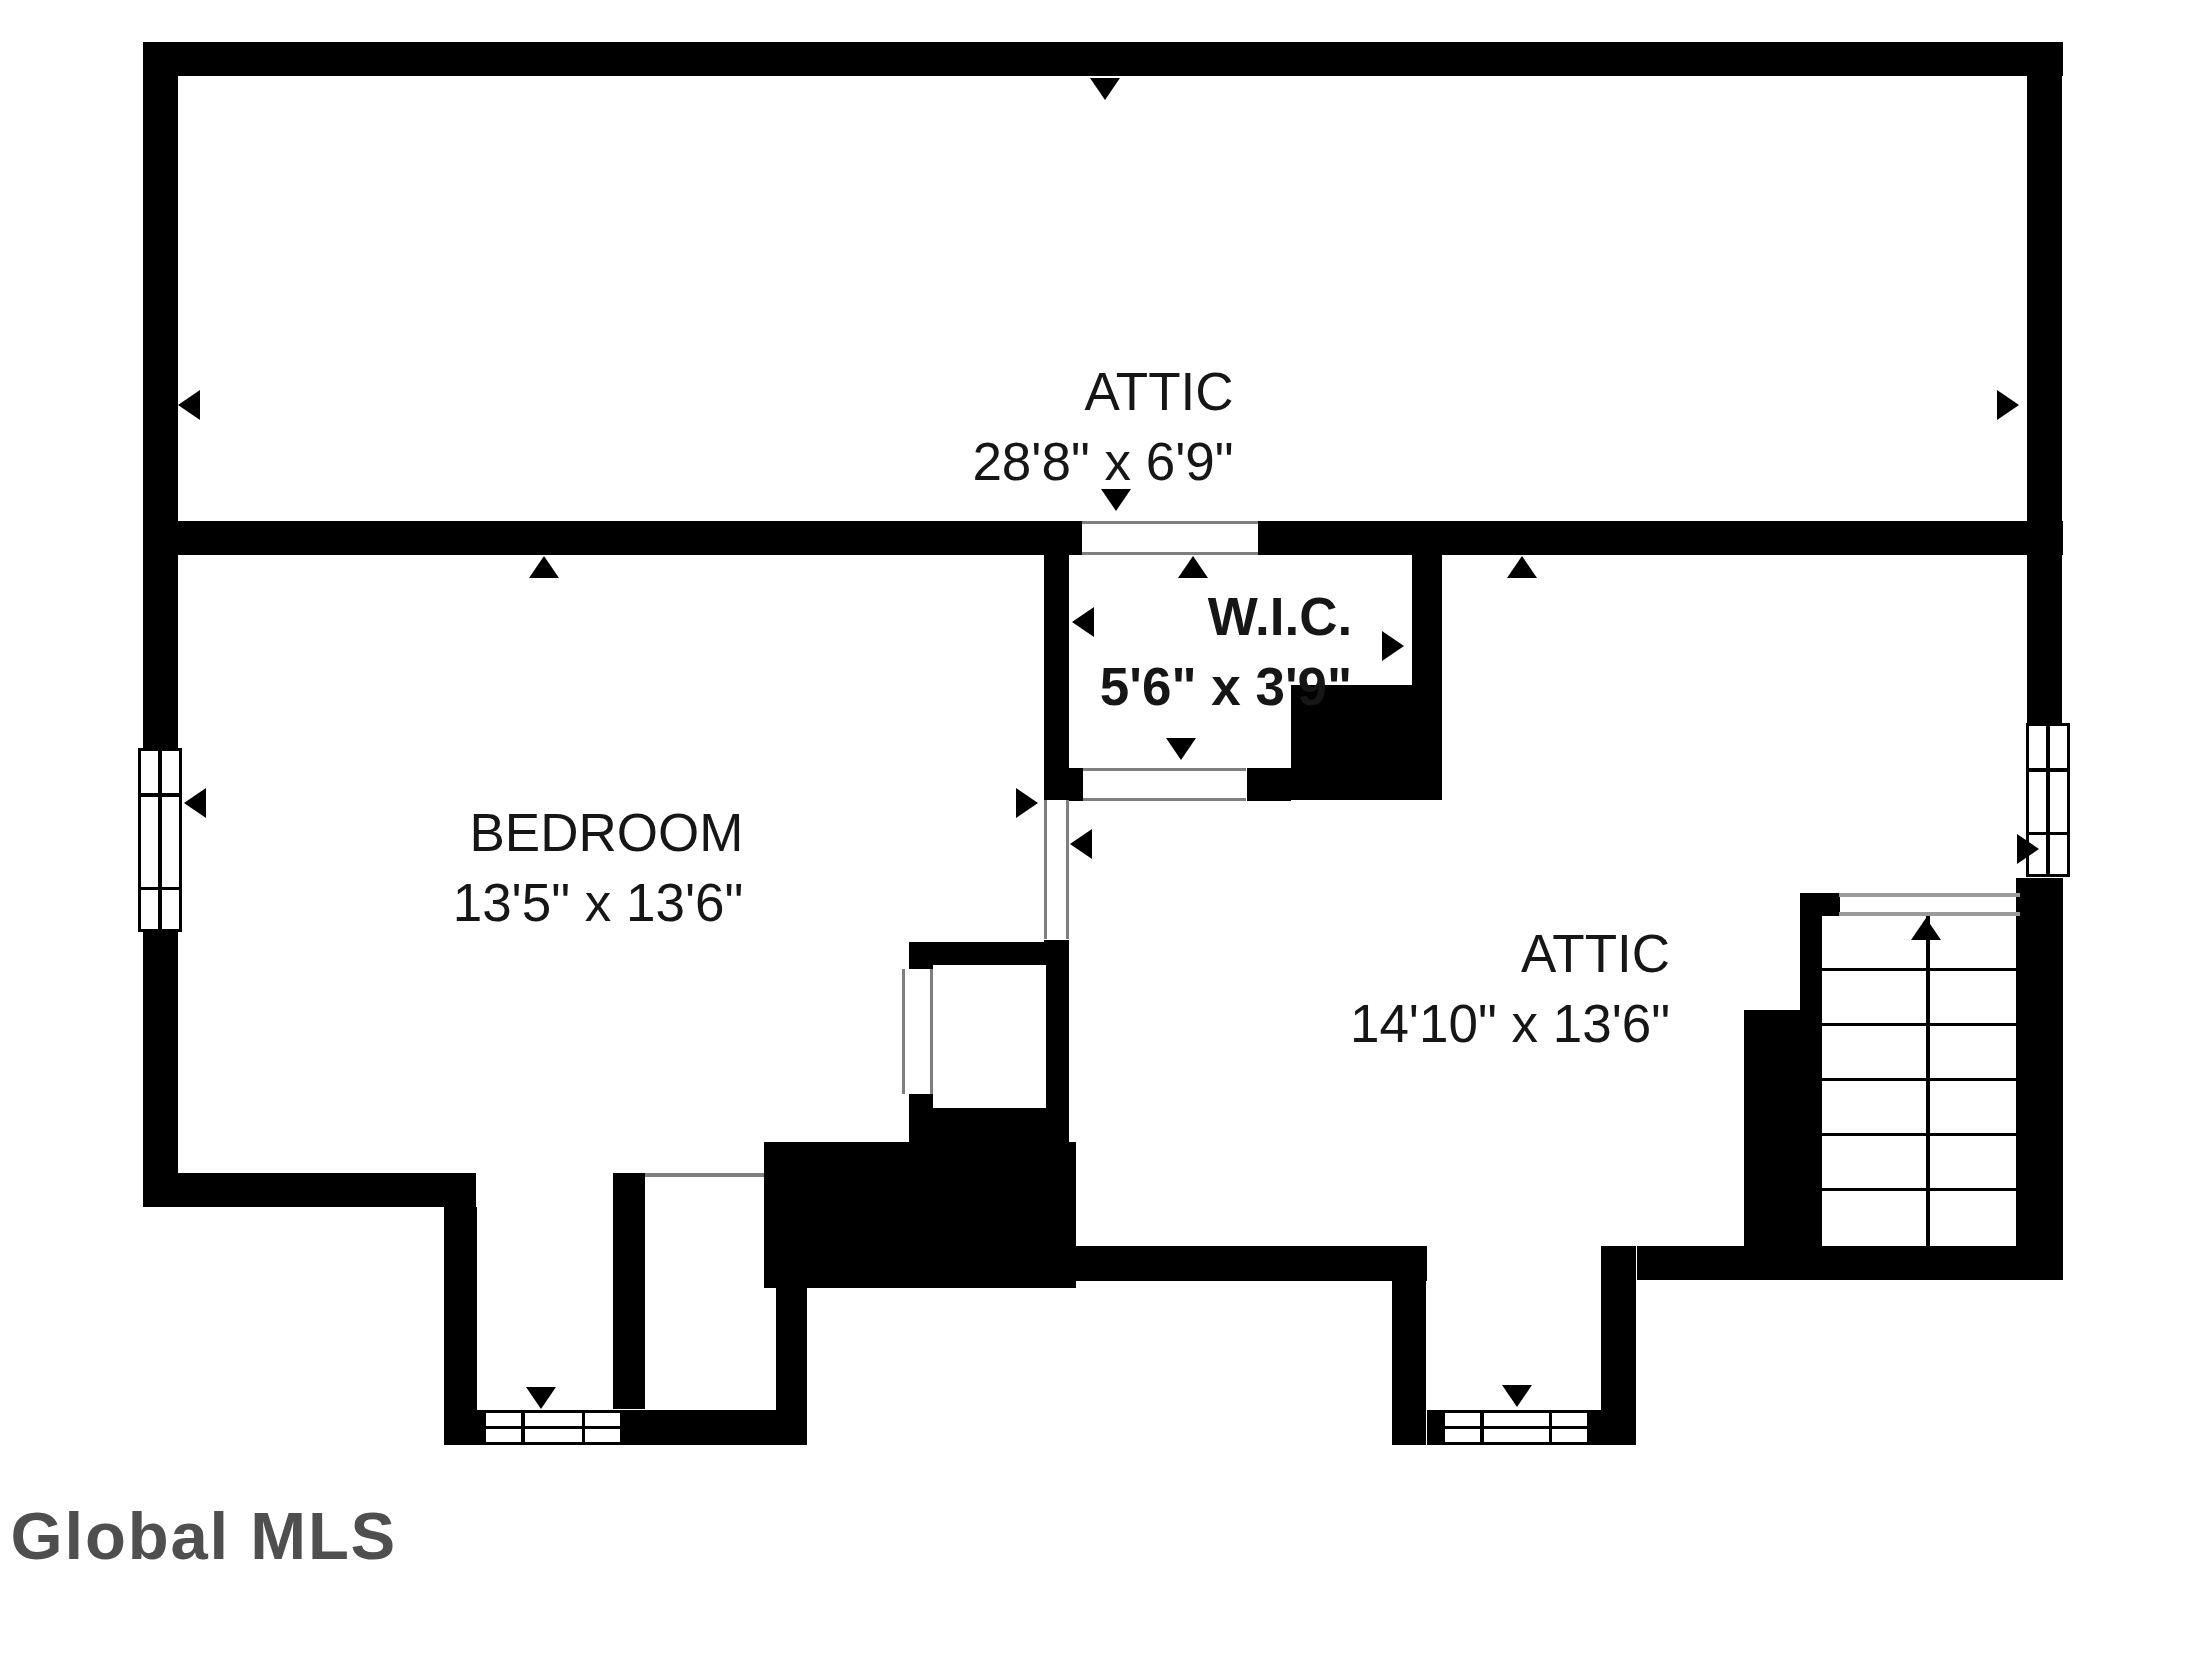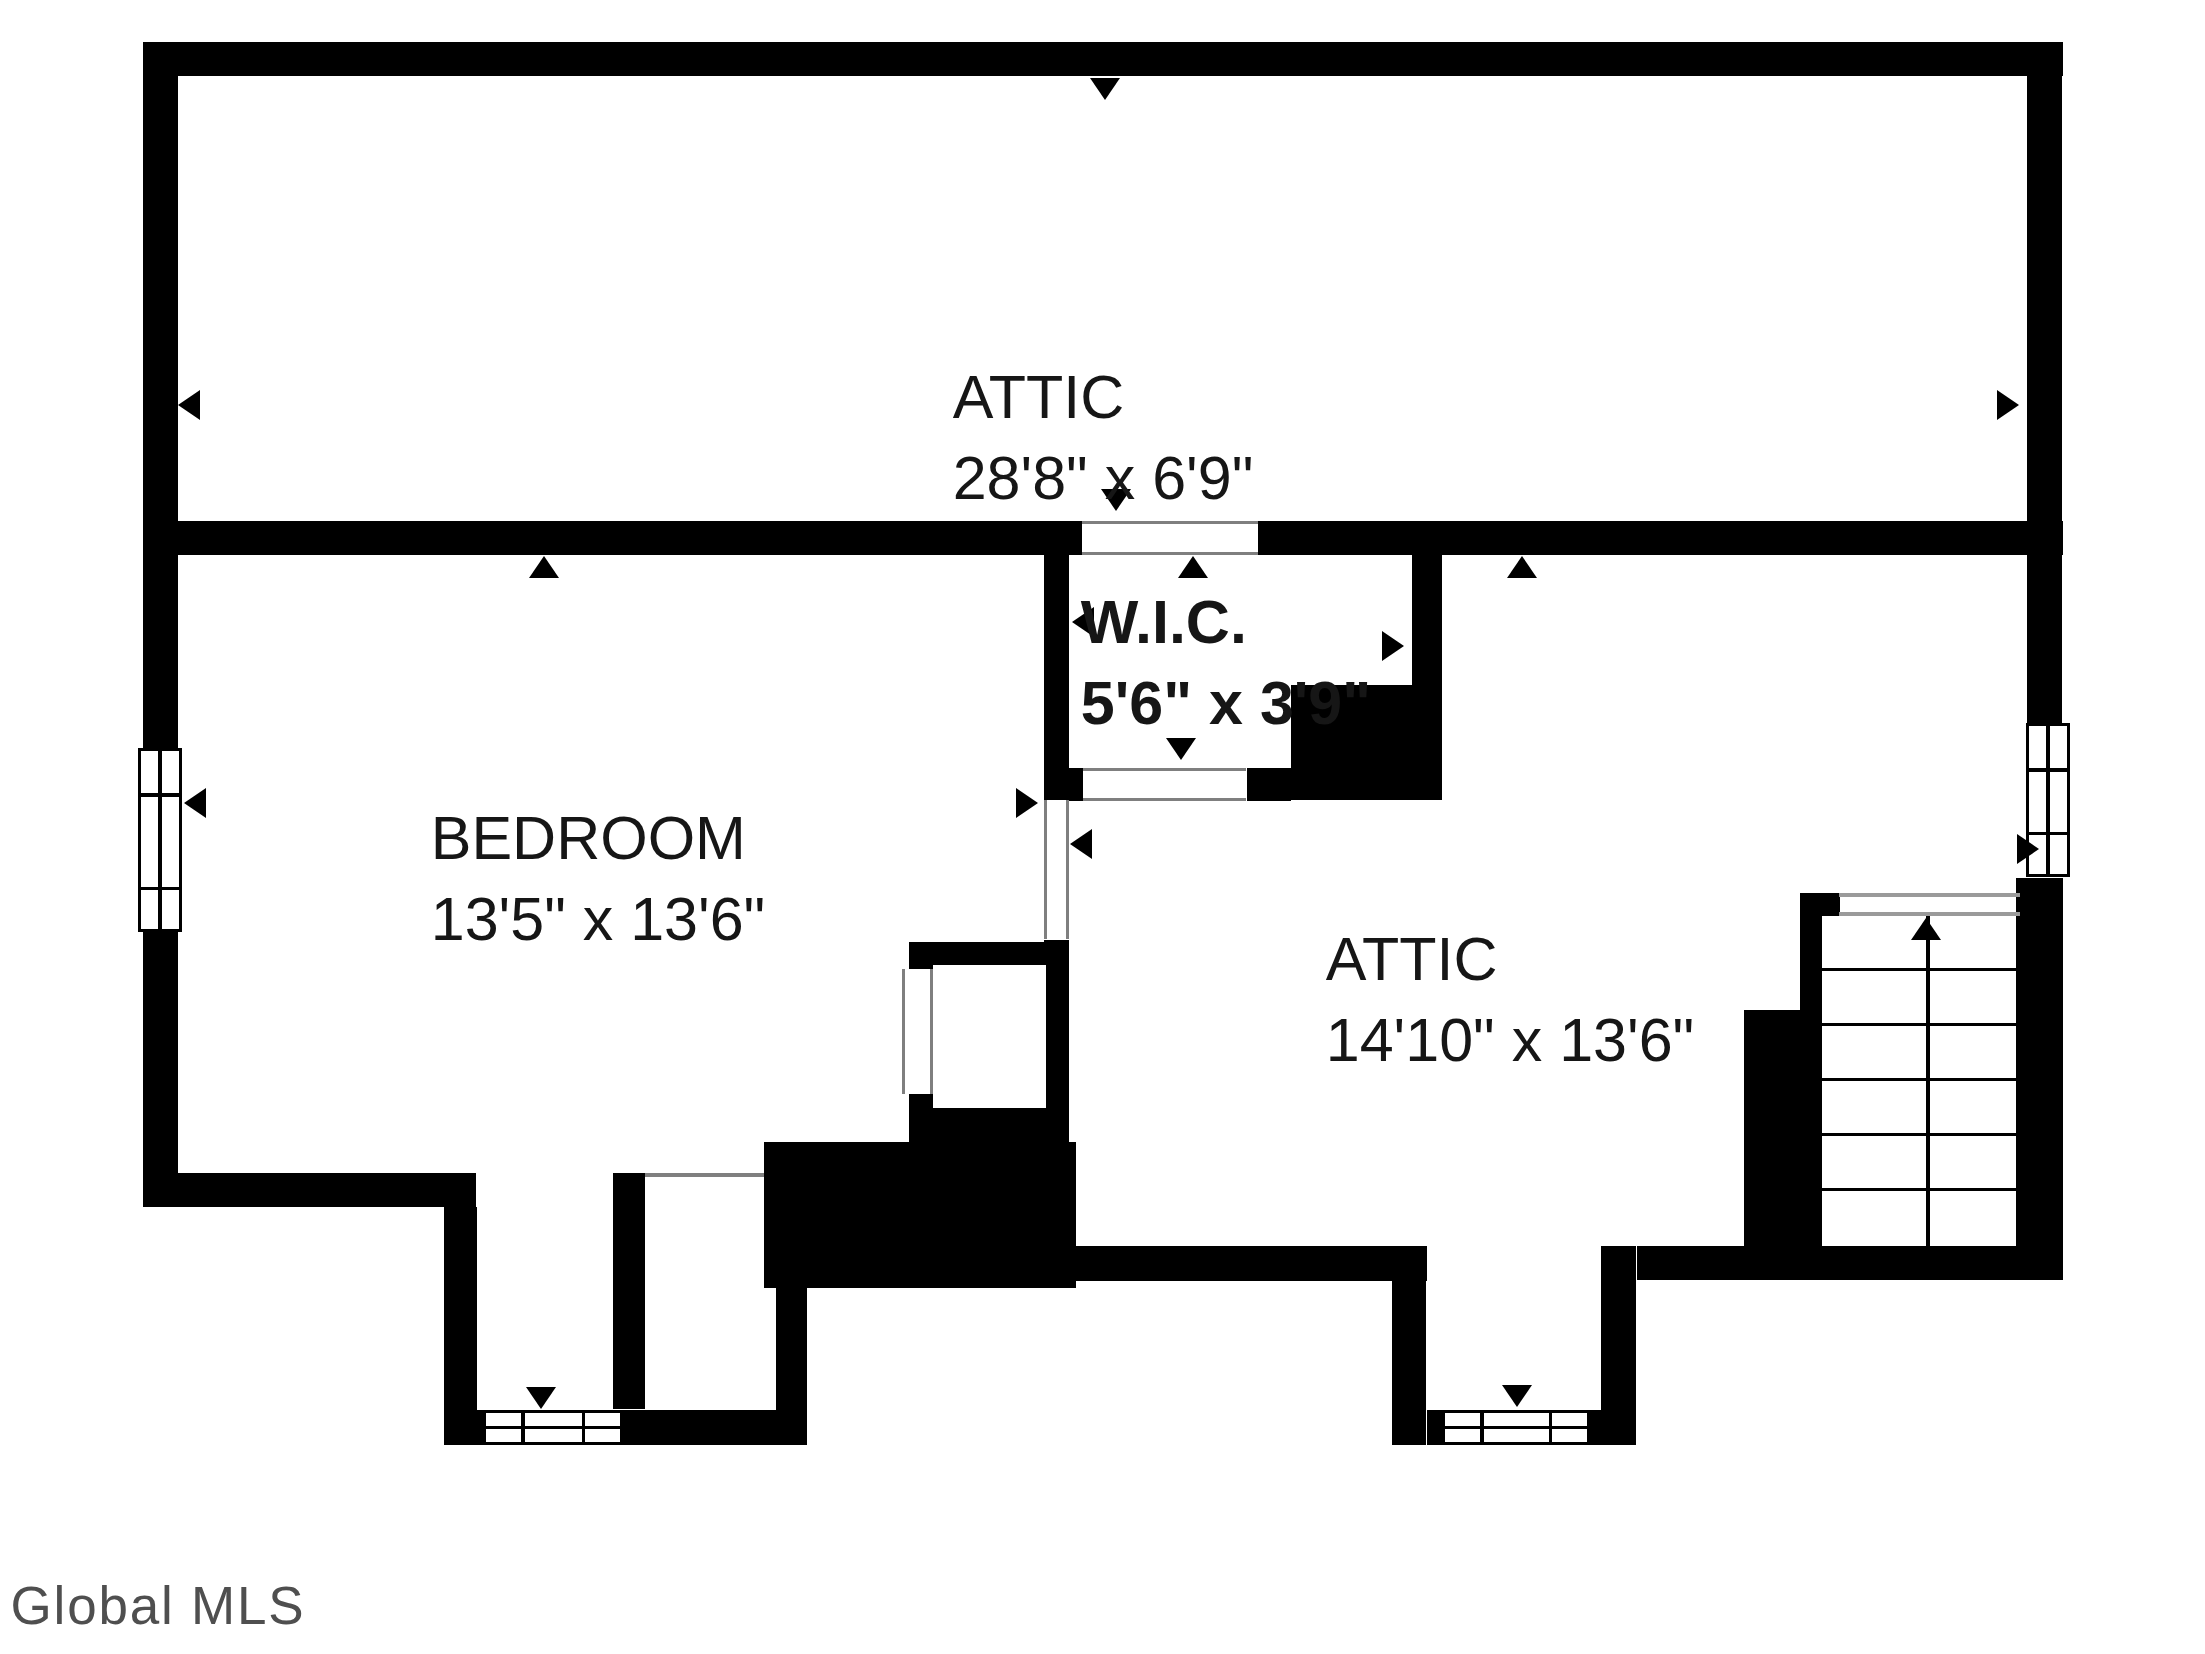--- a/index.html
+++ b/index.html
@@ -30,29 +30,29 @@
   .door-v{position:absolute;background:#fff;border-left:3.5px solid var(--doorline);border-right:3.5px solid var(--doorline);box-sizing:border-box;}
   .thinline{position:absolute;background:var(--doorline);}
   .landline{position:absolute;background:var(--landingline);}
   
   .tri{position:absolute;width:0;height:0;}
   .tri-up{border-left:15px solid transparent;border-right:15px solid transparent;border-bottom:22px solid var(--wall);}
   .tri-down{border-left:15px solid transparent;border-right:15px solid transparent;border-top:22px solid var(--wall);}
   .tri-left{border-top:15px solid transparent;border-bottom:15px solid transparent;border-right:22px solid var(--wall);}
   .tri-right{border-top:15px solid transparent;border-bottom:15px solid transparent;border-left:22px solid var(--wall);}
   
-  .room-label{position:absolute;transform:translateX(-50%);text-align:left;color:var(--label);
-              font-size:61px;line-height:1.32;white-space:nowrap;}
+  .room-label{position:absolute;transform:translateX(-50%);text-align:right;color:var(--label);
+              font-size:53px;line-height:1.32;white-space:nowrap;}
   
   .treads{position:absolute;left:1822px;top:916px;width:198px;height:330px;}
   .tread{box-sizing:border-box;height:55px;border-bottom:3.5px solid var(--wall);}
   .tread:last-child{border-bottom:none;}
   .stair-mid{position:absolute;left:1926px;top:916px;width:3.5px;height:330px;background:var(--wall);}
   .closet-inner{position:absolute;background:#fff;}
-  .footer-logo{position:absolute;left:10.6px;top:1575px;font-size:53px;font-weight:400;
+  .footer-logo{position:absolute;left:10.6px;top:1497px;font-size:67px;font-weight:700;
                letter-spacing:1.8px;color:var(--logo);}
   .footer-disclaimer{position:absolute;left:0;top:1590px;width:2206px;text-align:center;
                font-size:23px;letter-spacing:0.4px;color:var(--disclaimer);}
 </style>
 </head>
 <body>
 
 <div class="canvas">
 
   <div class="w" style="left:143px;top:42px;width:1920px;height:34px;"></div>

